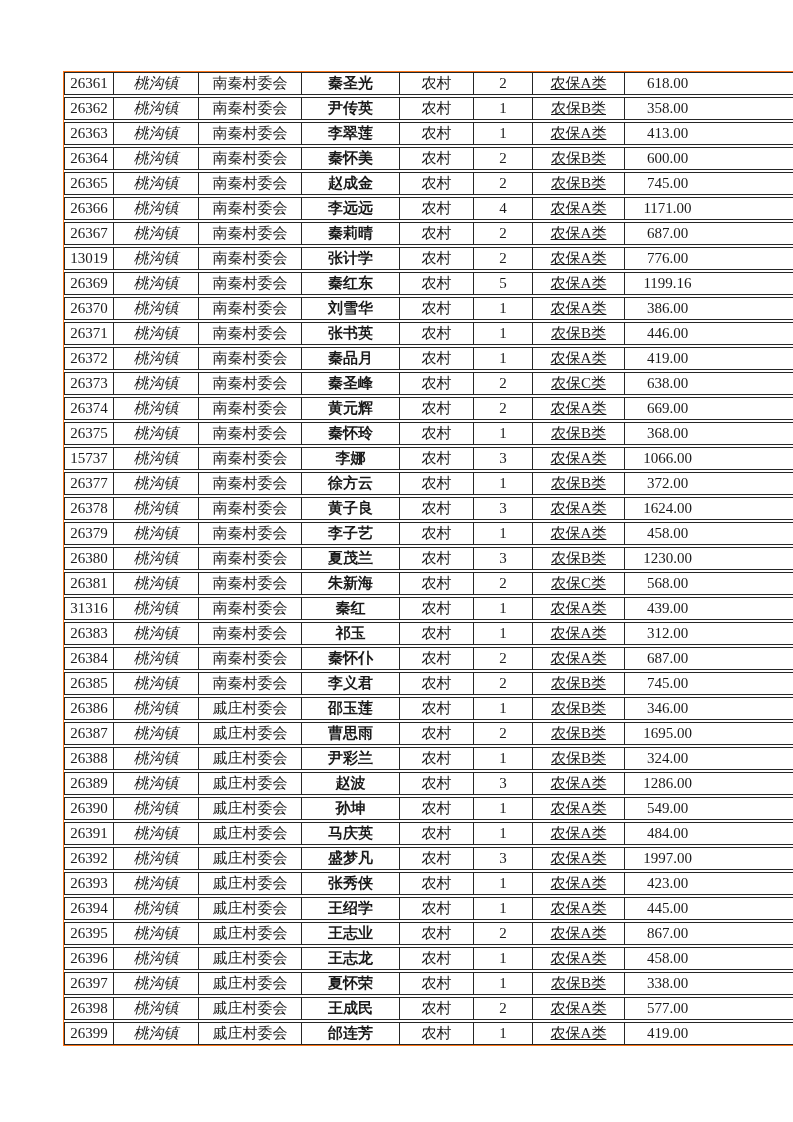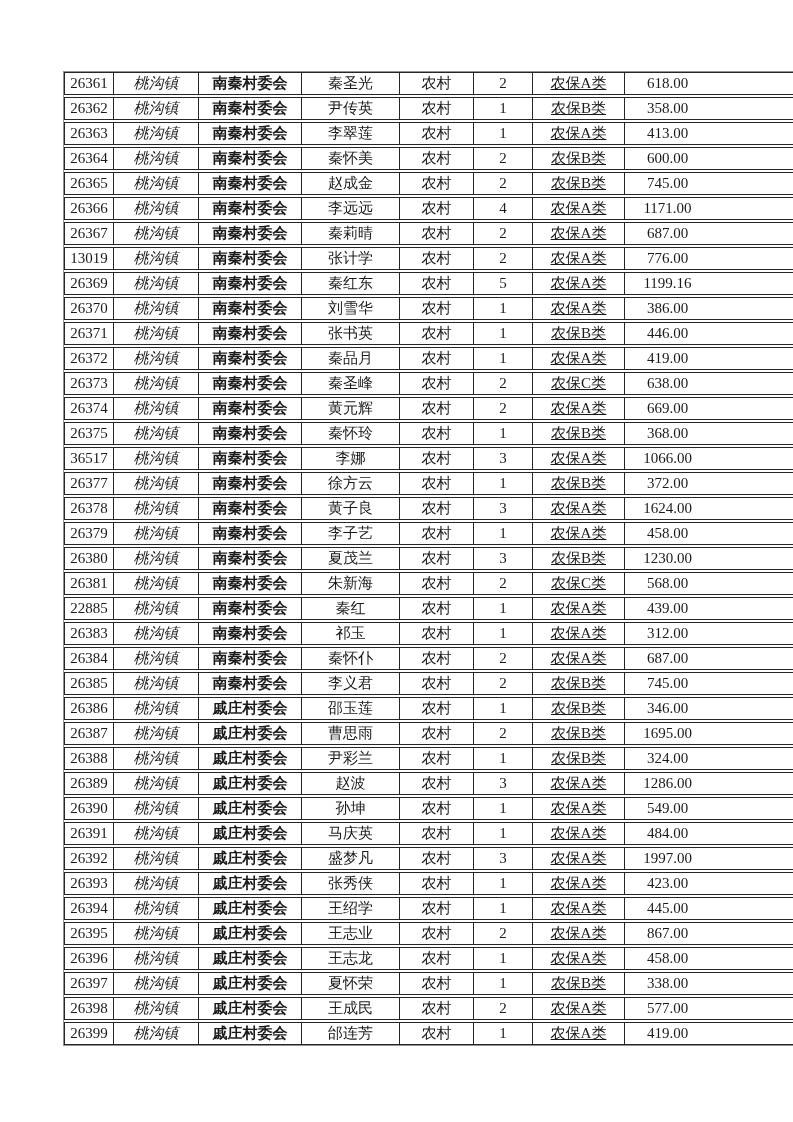--- a/index.html
+++ b/index.html
@@ -45,22 +45,22 @@
     line-height: 21px;
     font-size: 15px;
     color: #1a1a1a;
     text-align: center;
     border-right: 1px solid #262626;
     overflow: hidden;
     white-space: nowrap;
   }
   .c0 { flex: 0 0 49px; }
   .c1 { flex: 0 0 85px; font-style: italic; }
-  .c2 { flex: 0 0 103px; font-weight: bold; }
-  .c3 { flex: 0 0 98px; }
+  .c2 { flex: 0 0 103px; }
+  .c3 { flex: 0 0 98px; font-weight: bold; }
   .c4 { flex: 0 0 74px; }
   .c5 { flex: 0 0 59px; }
   .c6 { flex: 0 0 92px; text-decoration: underline; }
   .c7 { flex: 0 0 85px; border-right: none; }
 </style>
 </head>
 <body>
 
 <div class="page">
   <div class="data-table" id="benefits-table">
@@ -208,21 +208,21 @@
         <div class="cell c0">26375</div>
         <div class="cell c1">桃沟镇</div>
         <div class="cell c2">南秦村委会</div>
         <div class="cell c3">秦怀玲</div>
         <div class="cell c4">农村</div>
         <div class="cell c5">1</div>
         <div class="cell c6">农保B类</div>
         <div class="cell c7">368.00</div>
       </div>
       <div class="row">
-        <div class="cell c0">36517</div>
+        <div class="cell c0">15737</div>
         <div class="cell c1">桃沟镇</div>
         <div class="cell c2">南秦村委会</div>
         <div class="cell c3">李娜</div>
         <div class="cell c4">农村</div>
         <div class="cell c5">3</div>
         <div class="cell c6">农保A类</div>
         <div class="cell c7">1066.00</div>
       </div>
       <div class="row">
         <div class="cell c0">26377</div>
@@ -268,21 +268,21 @@
         <div class="cell c0">26381</div>
         <div class="cell c1">桃沟镇</div>
         <div class="cell c2">南秦村委会</div>
         <div class="cell c3">朱新海</div>
         <div class="cell c4">农村</div>
         <div class="cell c5">2</div>
         <div class="cell c6">农保C类</div>
         <div class="cell c7">568.00</div>
       </div>
       <div class="row">
-        <div class="cell c0">22885</div>
+        <div class="cell c0">31316</div>
         <div class="cell c1">桃沟镇</div>
         <div class="cell c2">南秦村委会</div>
         <div class="cell c3">秦红</div>
         <div class="cell c4">农村</div>
         <div class="cell c5">1</div>
         <div class="cell c6">农保A类</div>
         <div class="cell c7">439.00</div>
       </div>
       <div class="row">
         <div class="cell c0">26383</div>

